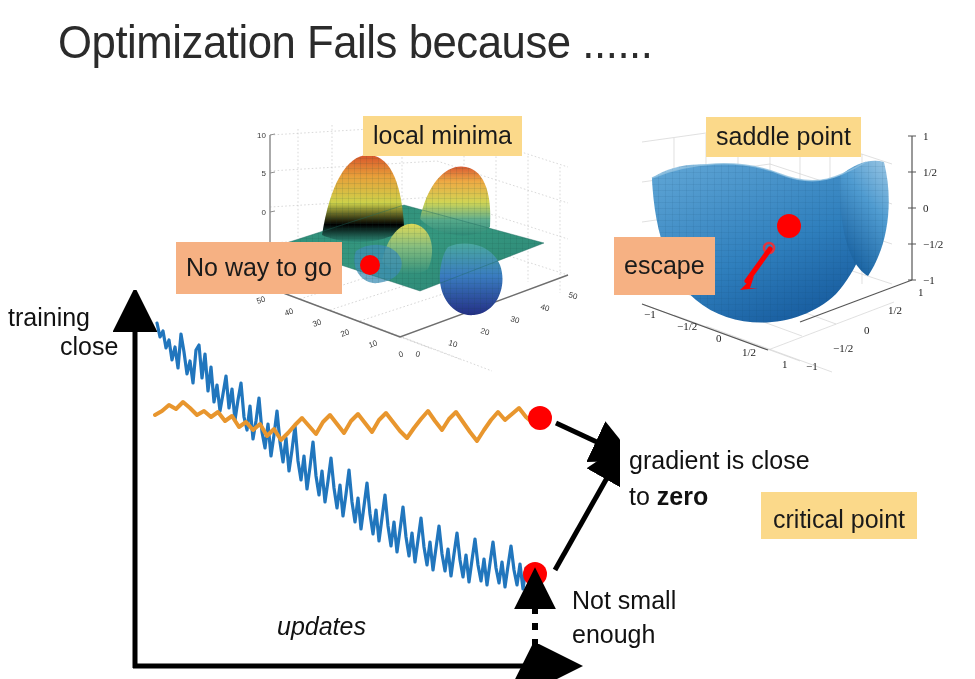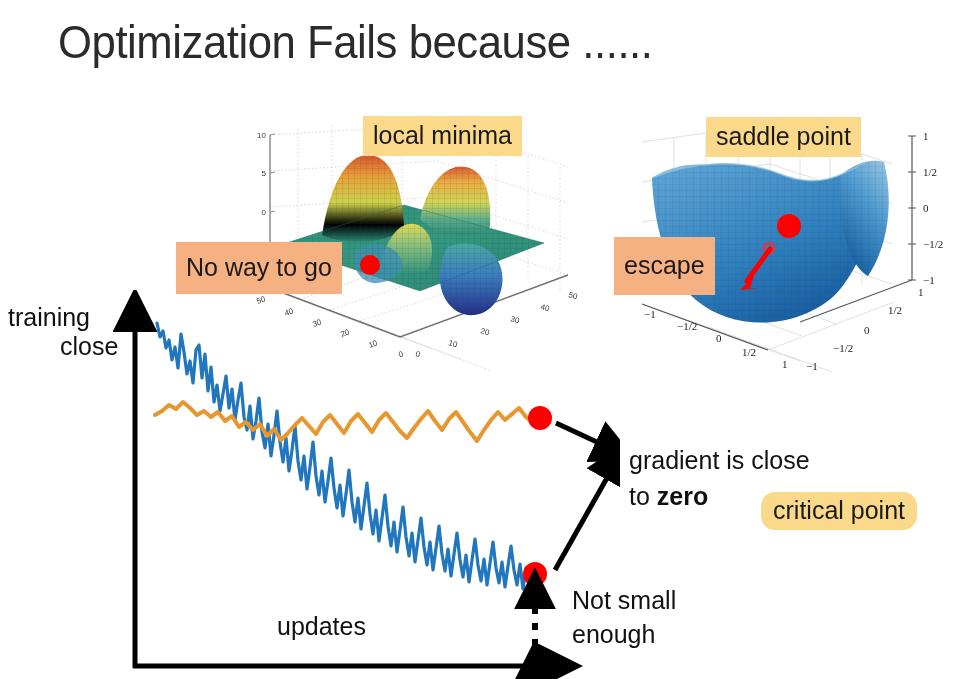--- a/index.html
+++ b/index.html
@@ -85,40 +85,39 @@
   #lbl-training {
     left: 8px; top: 303px;
     font-size: 25px; font-weight: normal;
   }
   #lbl-loss {
     left: 60px; top: 332px;
     font-size: 25px; font-weight: 400;
   }
   #lbl-updates {
     left: 277px; top: 612px;
-    font-size: 25px; font-weight: 400;
+    font-size: 25px; font-weight: 400; font-style: italic;
   }
 
   
   #grad-text {
     position: absolute;
     left: 629px; top: 443px;
     width: 235px;
     font-size: 25px;
     line-height: 1.42;
     color: #111;
     z-index: 35;
   }
   #grad-text b { font-weight: bold; }
 
   #critical-box {
     left: 738px; top: 492px;
     font-size: 25px;
-    padding: 5px 12px 7px 12px;
-    border-radius: 14px;
+    padding: 14px 12px 7px 12px;
   }
 
   #notsmall-text {
     position: absolute;
     left: 572px; top: 583px;
     width: 190px;
     font-size: 25px;
     line-height: 1.36;
     color: #111;
     z-index: 35;

